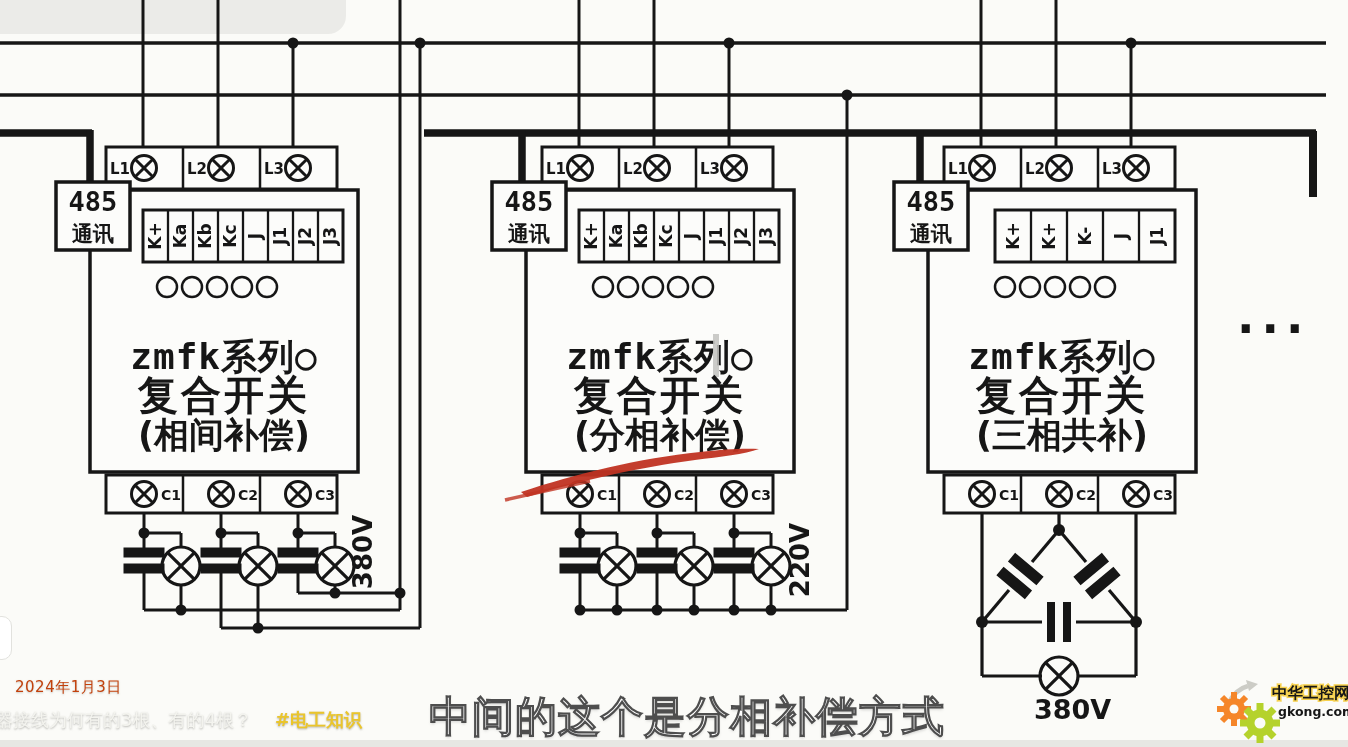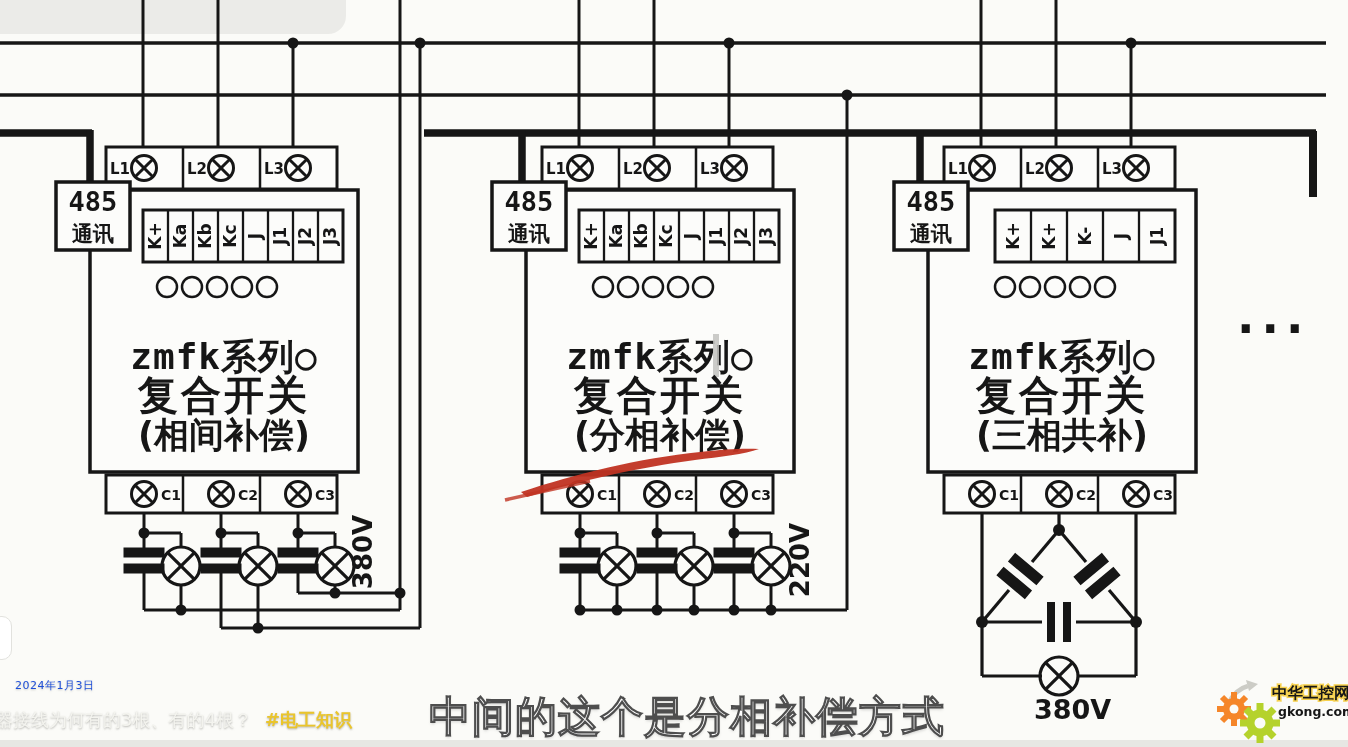--- a/index.html
+++ b/index.html
@@ -2,25 +2,25 @@
 <html><head>
 <meta charset="utf-8">
 <style>
   html,body{margin:0;padding:0;}
   body{width:1348px;height:747px;overflow:hidden;background:#fbfbf8;
        font-family:"DejaVu Sans","Liberation Sans",sans-serif;}
   #stage{position:relative;width:1146px;height:747px;background:#fbfbf8;}
   svg text{fill:#161616;}
   .diag-label{font-weight:700;}
   .overlay{position:absolute;white-space:nowrap;}
-  .date-txt{left:15px;top:678px;font-size:11px;color:#1d4ed8;
+  .date-txt{left:15px;top:678px;font-size:15px;color:#c2410c;
             text-shadow:0 1px 2px rgba(160,160,155,.55);letter-spacing:.5px;}
   .question-txt{left:-5px;top:708px;font-size:18px;color:#f4f4ef;font-weight:500;
             text-shadow:0 1px 2px rgba(140,140,135,.65);}
-  .hashtag{color:#eac52c;font-weight:700;margin-left:13px;}
+  .hashtag{color:#eac52c;font-weight:700;margin-left:23px;}
   .caption-txt{left:429px;top:689px;font-size:42px;font-weight:400;color:#ffffff;
             -webkit-text-stroke:2.2px #4e4e4e;letter-spacing:1px;
             text-shadow:0 2px 3px rgba(110,110,110,.35);}
   .bottom-strip{position:absolute;left:0;top:740px;width:1348px;height:7px;background:#e7e7e3;}
   .left-sliver{position:absolute;left:-9px;top:616px;width:19px;height:42px;background:#ffffff;
             border:1px solid #e2e2de;border-radius:10px;}
   .topbar{position:absolute;left:-16px;top:-18px;width:362px;height:52px;background:#ebebe8;
             border-radius:18px;}
   .logo-box{position:absolute;left:1196px;top:676px;width:152px;height:71px;}
 </style>

